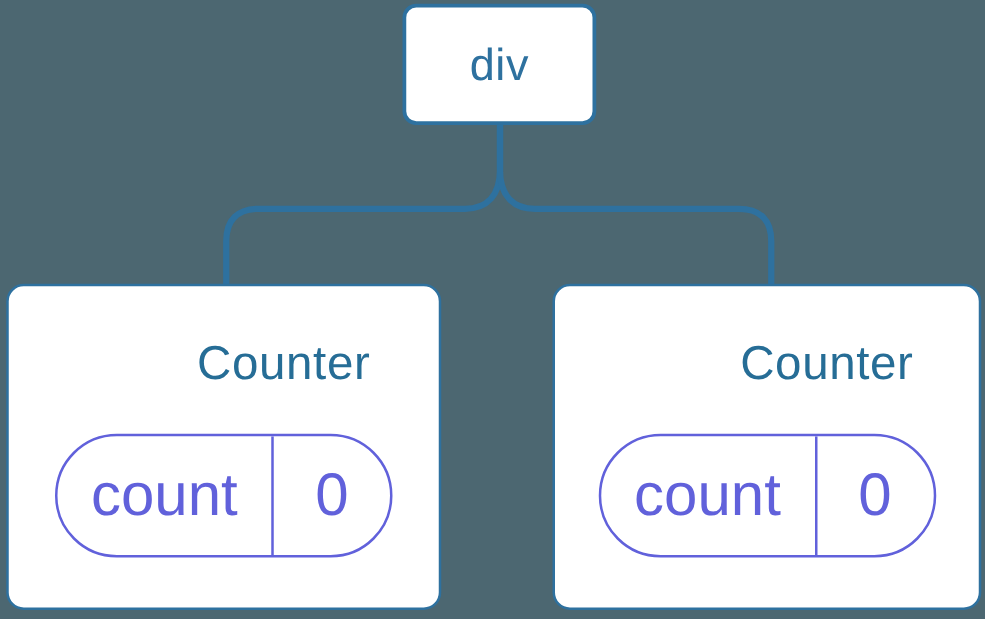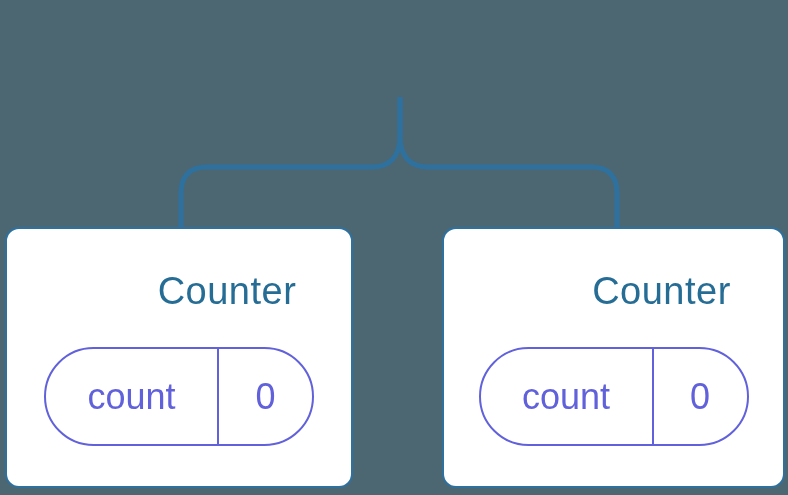--- a/index.html
+++ b/index.html
@@ -90,34 +90,37 @@
     justify-content:center;
   }
   .state-value-seg{
     flex:1;
     display:flex;
     align-items:center;
     justify-content:center;
   }
   .state-pill span{
     color:var(--purple);
-    font-size:36px;
+    font-size:48px;
     font-weight:400;
   }
 </style>
 </head>
 <body>
 
 <div class="stage">
 
   <svg class="connectors" viewBox="0 0 788 495" xmlns="http://www.w3.org/2000/svg" aria-hidden="true">
     <path d="M400 97 V136 C400 156 390 167 372 167 H207 C190 167 181 176 181 193 V229" fill="none" stroke="#2E719F" stroke-width="5"></path>
     <path d="M400 97 V136 C400 156 410 167 428 167 H591 C608 167 617 176 617 193 V229" fill="none" stroke="#2E719F" stroke-width="5"></path>
   </svg>
 
+  <div class="root-node">
+    <span>div</span>
+  </div>
 
   <div class="counter-card card-left">
     <div class="card-title">Counter</div>
     <div class="state-pill">
       <div class="state-name-seg">
         <span>count</span>
       </div>
       <div class="state-value-seg">
         <span>0</span>
       </div>

